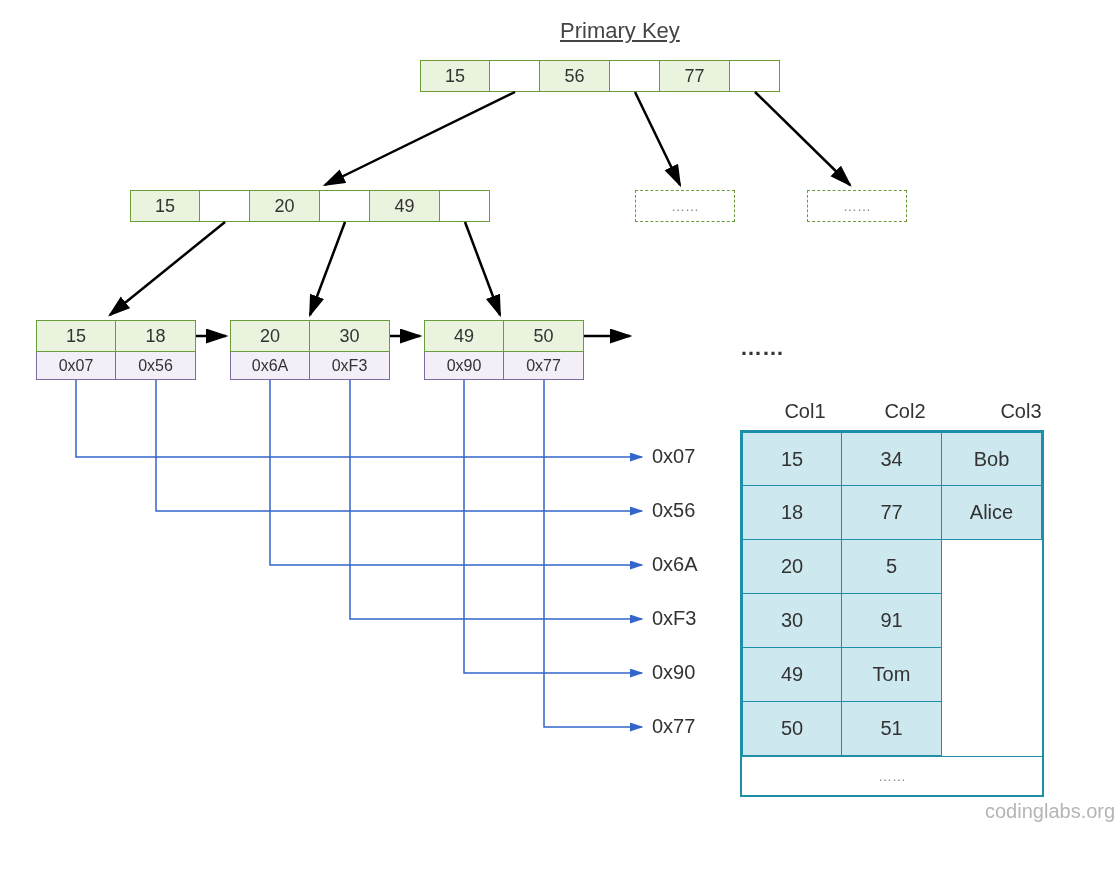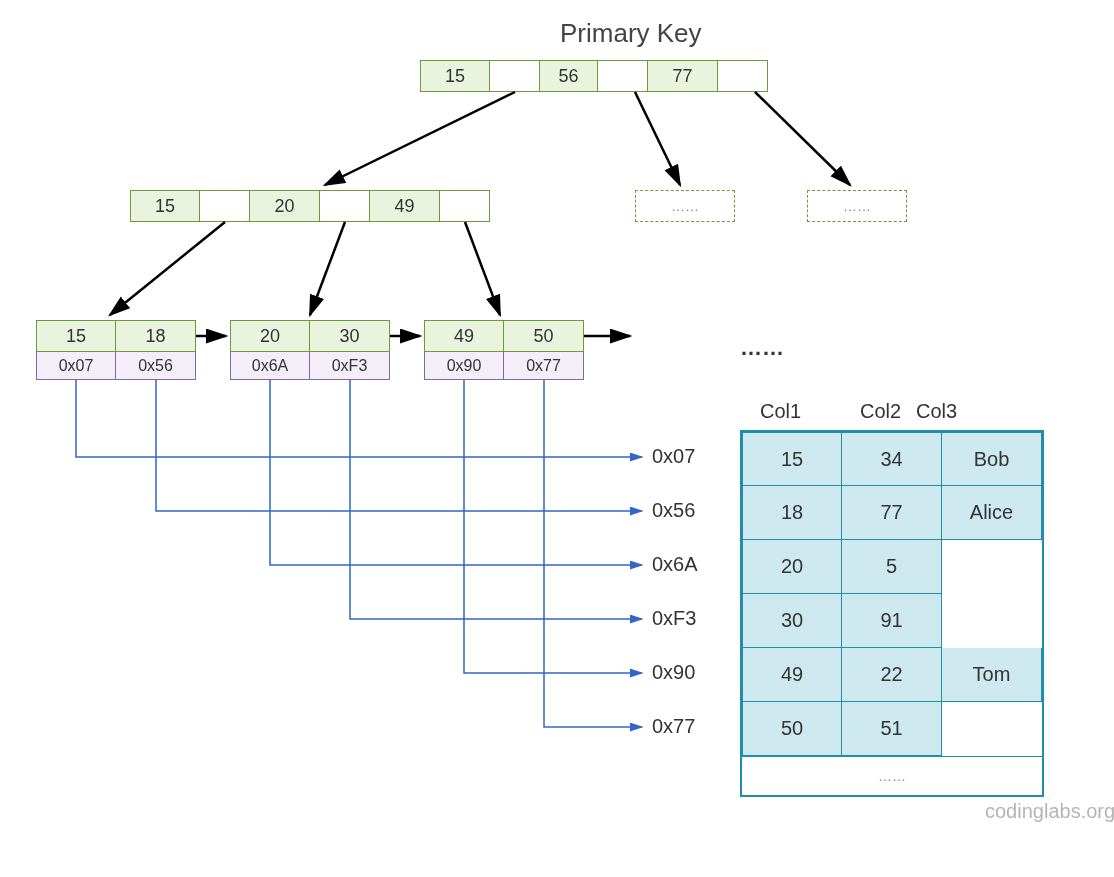--- a/index.html
+++ b/index.html
@@ -14,22 +14,23 @@
     width: 1114px;
     height: 877px;
   }
   svg.overlay {
     position: absolute;
     left: 0; top: 0;
     pointer-events: none;
   }
   .title {
     position: absolute;
-    font-size: 26px;
+    font-size: 22px;
     color: #444;
+    text-decoration: underline;
   }
   .node {
     position: absolute;
     display: flex;
   }
   .cell {
     box-sizing: border-box;
     display: flex;
     align-items: center;
     justify-content: center;
@@ -88,20 +89,21 @@
   .ellipsis-label {
     position: absolute;
     font-size: 22px;
     font-weight: bold;
     color: #333;
   }
   .table-head {
     position: absolute;
     font-size: 20px;
     color: #333;
+    text-align: center;
   }
   
   .data-table {
     position: absolute;
     border: 2px solid #1F8FA7;
   }
   .data-row {
     display: flex;
   }
   .data-cell {
@@ -138,21 +140,21 @@
 </head>
 <body>
 
 <div id="stage">
 
   <div class="title" style="left:560px; top:18px;">Primary Key</div>
 
   <div class="node" style="left:420px; top:60px;">
     <div class="cell key-cell" style="width:70px;">15</div>
     <div class="cell ptr-cell" style="width:50px;"></div>
-    <div class="cell key-cell" style="width:58px; border-left:none;">56</div>
+    <div class="cell key-cell" style="width:70px; border-left:none;">56</div>
     <div class="cell ptr-cell" style="width:50px;"></div>
     <div class="cell key-cell" style="width:70px; border-left:none;">77</div>
     <div class="cell ptr-cell" style="width:50px;"></div>
   </div>
 
   <div class="node" style="left:130px; top:190px;">
     <div class="cell key-cell" style="width:70px;">15</div>
     <div class="cell ptr-cell" style="width:50px;"></div>
     <div class="cell key-cell" style="width:70px; border-left:none;">20</div>
     <div class="cell ptr-cell" style="width:50px;"></div>
@@ -200,21 +202,21 @@
 
   <div class="addr-label" style="left:652px; top:445px;">0x07</div>
   <div class="addr-label" style="left:652px; top:499px;">0x56</div>
   <div class="addr-label" style="left:652px; top:553px;">0x6A</div>
   <div class="addr-label" style="left:652px; top:607px;">0xF3</div>
   <div class="addr-label" style="left:652px; top:661px;">0x90</div>
   <div class="addr-label" style="left:652px; top:715px;">0x77</div>
 
   <div class="table-head" style="left:760px; top:400px; width:90px;">Col1</div>
   <div class="table-head" style="left:860px; top:400px; width:90px;">Col2</div>
-  <div class="table-head" style="left:916px; top:400px; width:90px;">Col3</div>
+  <div class="table-head" style="left:976px; top:400px; width:90px;">Col3</div>
 
   <div class="data-table" style="left:740px; top:430px;">
     <div class="data-row">
       <div class="data-cell">15</div>
       <div class="data-cell l">34</div>
       <div class="data-cell l">Bob</div>
     </div>
     <div class="data-row">
       <div class="data-cell t">18</div>
       <div class="data-cell l t">77</div>
@@ -223,21 +225,20 @@
     <div class="data-row">
       <div class="data-cell t">20</div>
       <div class="data-cell l t">5</div>
     </div>
     <div class="data-row">
       <div class="data-cell t">30</div>
       <div class="data-cell l t">91</div>
     </div>
     <div class="data-row">
       <div class="data-cell t">49</div>
-      <div class="data-cell l t">22</div>
       <div class="data-cell l t">Tom</div>
     </div>
     <div class="data-row">
       <div class="data-cell t">50</div>
       <div class="data-cell l t">51</div>
     </div>
     <div class="data-footer">……</div>
   </div>
 
   <div class="credit" style="left:985px; top:800px;">codinglabs.org</div>

